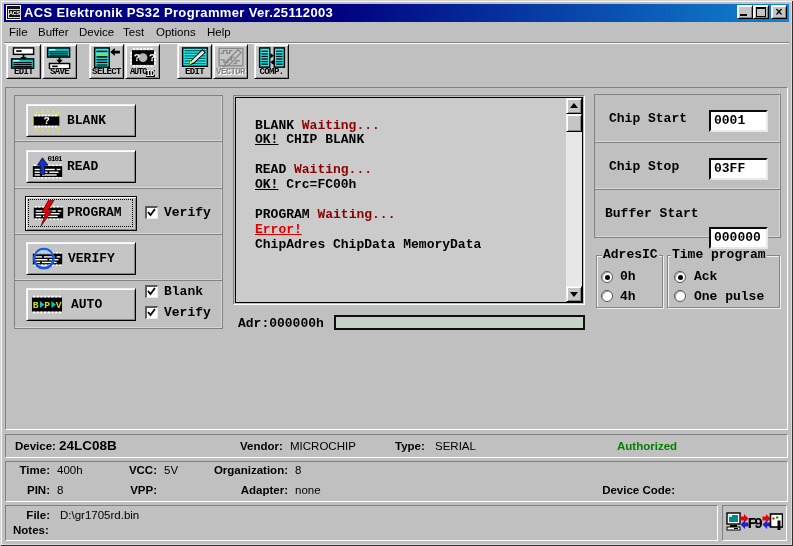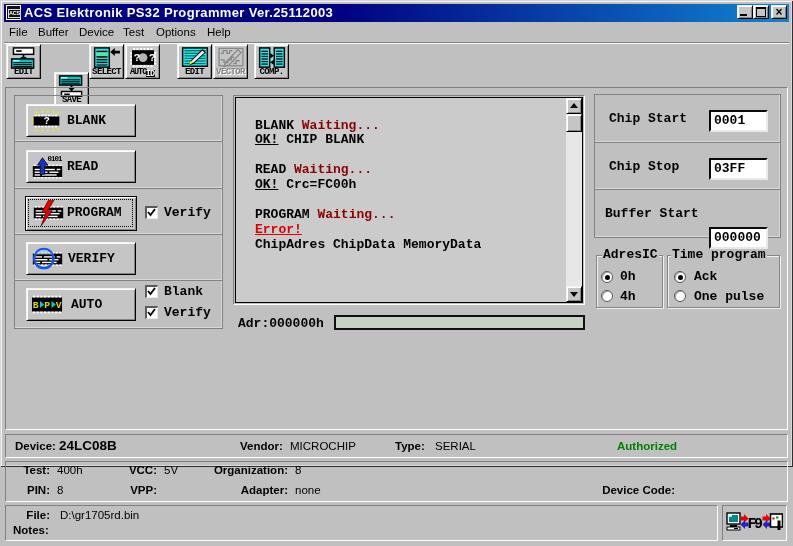--- a/index.html
+++ b/index.html
@@ -1,18 +1,18 @@
 <!DOCTYPE html>
 <html><head><meta charset="utf-8">
 <style>
 html,body{margin:0;padding:0;}
 body{width:793px;height:546px;overflow:hidden;background:#c0c0c0;
  font-family:"Liberation Sans",sans-serif;}
 .a{position:absolute;}
-#win{position:relative;width:793px;height:467px;background:#c0c0c0;
+#win{position:relative;width:793px;height:546px;background:#c0c0c0;
  box-shadow:inset 1px 1px 0 #d4d4d4, inset -1px -1px 0 #303030,
  inset 2px 2px 0 #f5f5f5, inset -2px -2px 0 #d8d8d8;}
 .mono{font-family:"Liberation Mono",monospace;font-weight:bold;}
 .btn{background:#c5c5c5;
  border-top:1px solid #f2f2f2;border-left:1px solid #f2f2f2;
  border-right:1px solid #000;border-bottom:1px solid #000;
  box-shadow:inset 1px 1px 0 #fff, inset -1px -1px 0 #858585;}
 .row{border:1px solid #828282;box-shadow:inset -1px -1px 0 #d8d8d8;}
 .sunk{border-top:1px solid #808080;border-left:1px solid #808080;
  border-right:1px solid #fff;border-bottom:1px solid #fff;}
@@ -71,21 +71,21 @@
   <path d="M13 8 v3 h-2.5 l3.5 4 3.5-4 H15 v-3 z" fill="#000"></path>
   <rect x="1" y="13" width="24" height="10" fill="#00c8c8" stroke="#000" stroke-width="1.6"></rect>
   <rect x="2.5" y="14.2" width="7" height="1.6" fill="#9ff"></rect>
   <rect x="3" y="16.4" width="20" height="1.2" fill="#000"></rect>
   <rect x="3" y="18.6" width="20" height="1.2" fill="#000"></rect>
   <rect x="3" y="20.8" width="20" height="1.2" fill="#000"></rect>
  </svg>
       <div class="tlbl">EDIT</div>
     </div>
 
-<div class="a tbtn" style="left:54px;top:44px;margin-top:28px;">
+<div class="a tbtn" style="left:42px;top:44px;">
  <svg class="a" style="left:3px;top:2px;" width="28" height="22" viewBox="0 0 29 24">
   <rect x="1" y="1" width="24" height="10" fill="#00c8c8" stroke="#000" stroke-width="1.6"></rect>
   <rect x="2.5" y="2.2" width="7" height="1.6" fill="#9ff"></rect>
   <rect x="3" y="4.6" width="20" height="1.2" fill="#000"></rect>
   <rect x="3" y="6.8" width="20" height="1.2" fill="#000"></rect>
   <rect x="3" y="9" width="20" height="1.2" fill="#000"></rect>
   <path d="M13 11.5 v2.5 h-2.5 l3.5 4 3.5-4 H15 v-2.5 z" fill="#000"></path>
   <rect x="3" y="18" width="22" height="6" fill="#fff" stroke="#000" stroke-width="1.6"></rect>
   <rect x="6" y="20.2" width="6" height="1.8" fill="#000"></rect>
  </svg>
@@ -459,21 +459,21 @@
 <div class="a sunk" style="left:5px;top:434px;width:781px;height:22px;"></div>
 <div class="a" style="left:15px;top:434px;height:24px;line-height:24px;font-size:11.5px;font-weight:bold;">Device:</div>
 <div class="a" style="left:59px;top:434px;height:24px;line-height:24px;font-size:13.5px;font-weight:bold;">24LC08B</div>
 <div class="a" style="left:240px;top:434px;height:24px;line-height:24px;font-size:11.5px;font-weight:bold;">Vendor:</div>
 <div class="a" style="left:290px;top:434px;height:24px;line-height:24px;font-size:11.5px;">MICROCHIP</div>
 <div class="a" style="left:395px;top:434px;height:24px;line-height:24px;font-size:11.5px;font-weight:bold;">Type:</div>
 <div class="a" style="left:435px;top:434px;height:24px;line-height:24px;font-size:11.5px;">SERIAL</div>
 <div class="a" style="left:617px;top:434px;height:24px;line-height:24px;font-size:11.5px;font-weight:bold;color:#008000;">Authorized</div>
 
 <div class="a sunk" style="left:5px;top:461px;width:781px;height:39px;"></div>
-<div class="a" style="left:0px;top:463px;width:50px;height:14px;line-height:14px;font-size:11.5px;font-weight:bold;text-align:right;">Test:</div>
+<div class="a" style="left:0px;top:463px;width:50px;height:14px;line-height:14px;font-size:11.5px;font-weight:bold;text-align:right;">Time:</div>
 <div class="a" style="left:57px;top:463px;height:14px;line-height:14px;font-size:11.5px;">400h</div>
 <div class="a" style="left:57px;top:463px;width:100px;height:14px;line-height:14px;font-size:11.5px;font-weight:bold;text-align:right;">VCC:</div>
 <div class="a" style="left:164px;top:463px;height:14px;line-height:14px;font-size:11.5px;">5V</div>
 <div class="a" style="left:188px;top:463px;width:100px;height:14px;line-height:14px;font-size:11.5px;font-weight:bold;text-align:right;">Organization:</div>
 <div class="a" style="left:295px;top:463px;height:14px;line-height:14px;font-size:11.5px;">8</div>
 <div class="a" style="left:0px;top:483px;width:50px;height:14px;line-height:14px;font-size:11.5px;font-weight:bold;text-align:right;">PIN:</div>
 <div class="a" style="left:57px;top:483px;height:14px;line-height:14px;font-size:11.5px;">8</div>
 <div class="a" style="left:57px;top:483px;width:100px;height:14px;line-height:14px;font-size:11.5px;font-weight:bold;text-align:right;">VPP:</div>
 <div class="a" style="left:188px;top:483px;width:100px;height:14px;line-height:14px;font-size:11.5px;font-weight:bold;text-align:right;">Adapter:</div>
 <div class="a" style="left:295px;top:483px;height:14px;line-height:14px;font-size:11.5px;">none</div>

